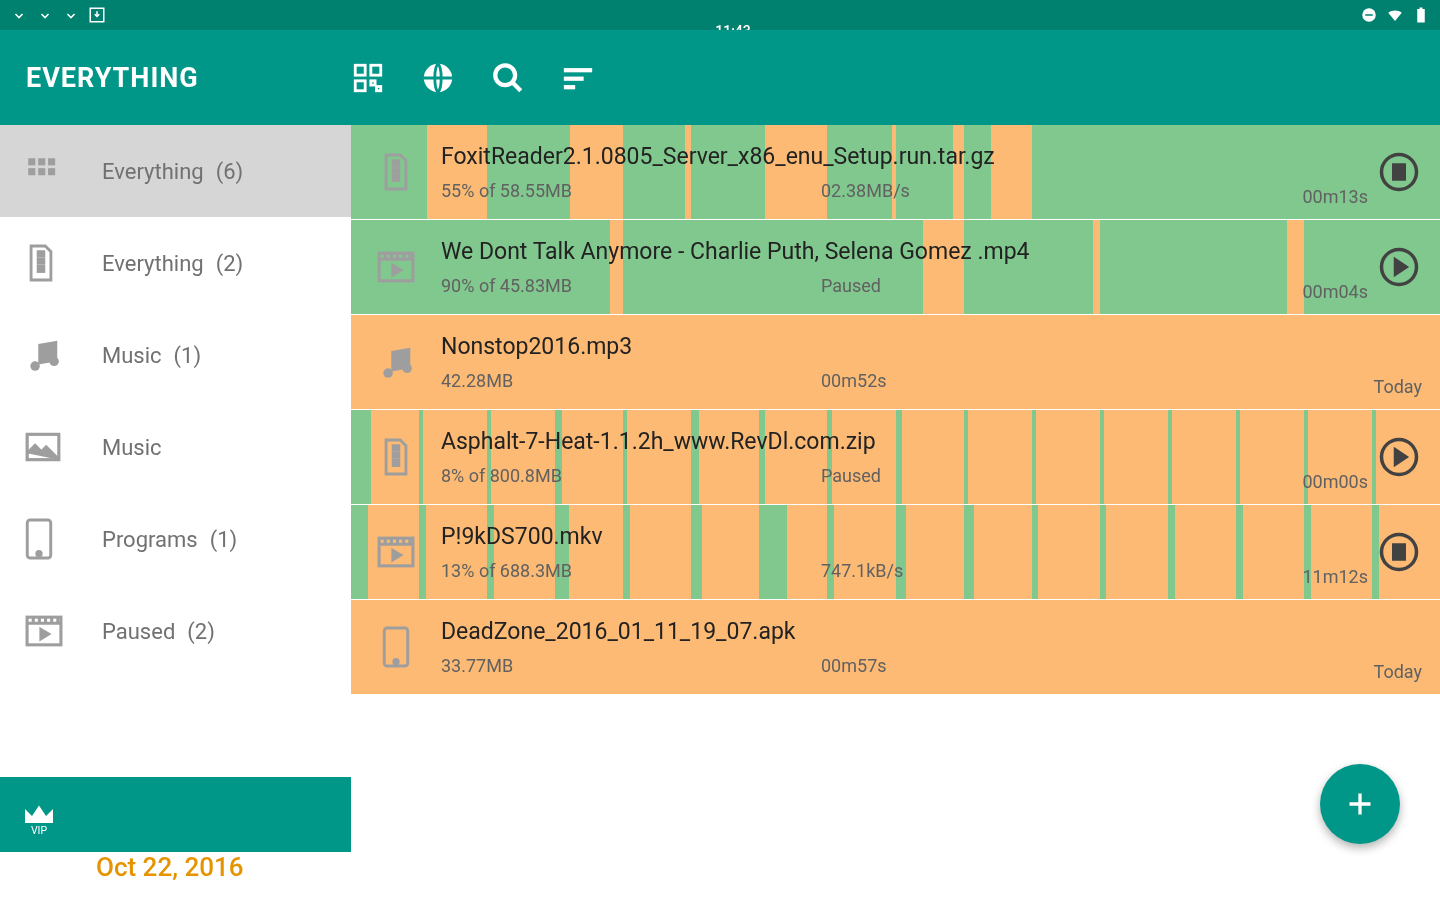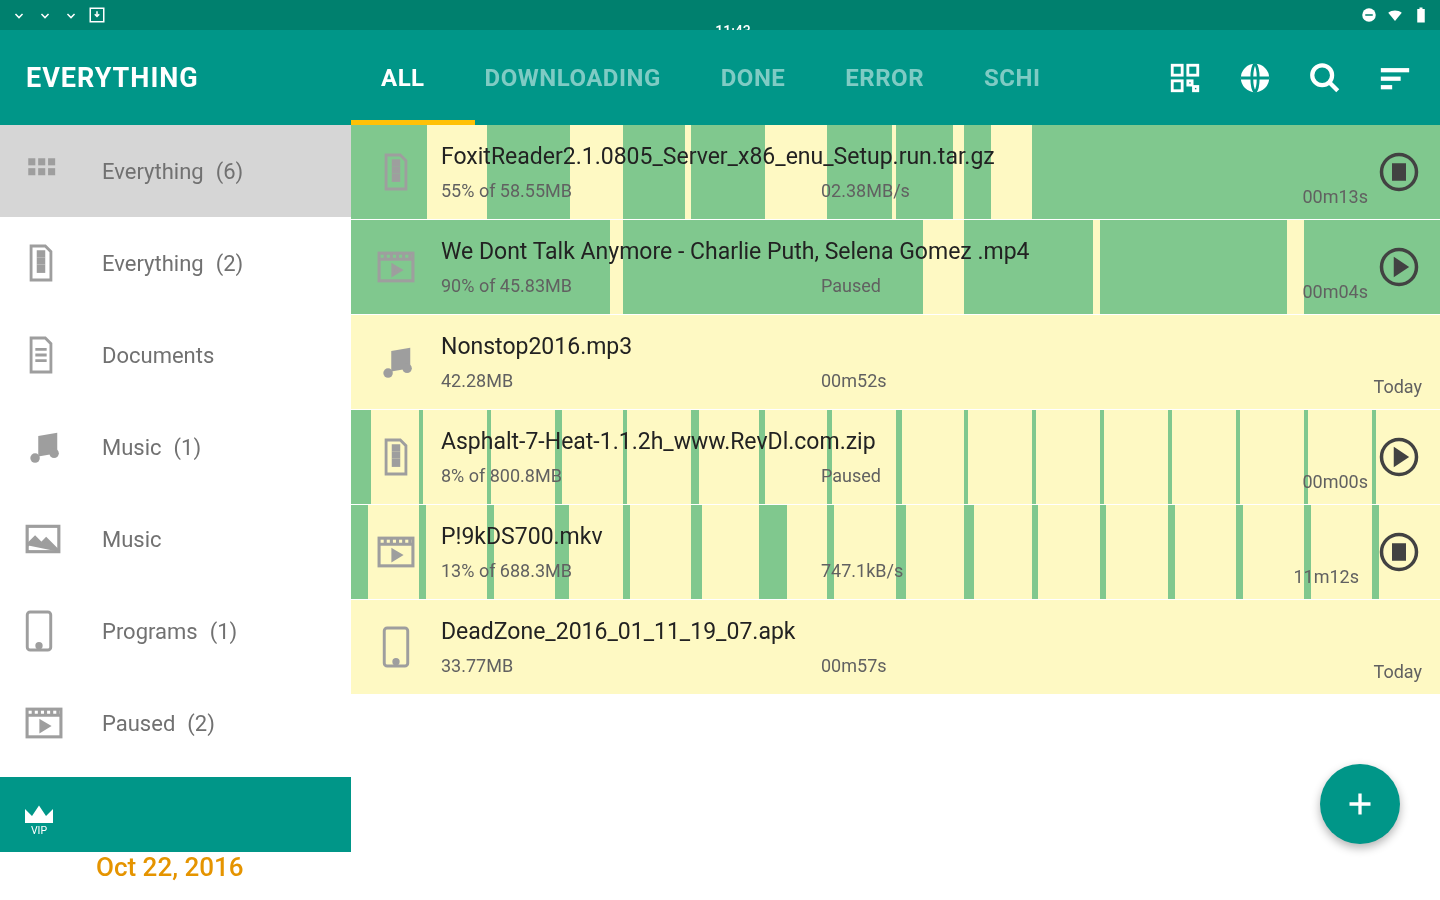--- a/index.html
+++ b/index.html
@@ -104,21 +104,21 @@
   background: #ffc107;
 }
 .toolbar-icons { display: flex; gap: 36px; align-items: center; }
 .toolbar-icon { width: 34px; height: 34px; color: #fff; cursor: pointer; }
 
 .download-list { flex: 1; overflow: hidden; }
 .download-row {
   height: 94px;
   margin-bottom: 1px;
   position: relative;
-  background: #fef9c3;
+  background: #fdba74;
   display: flex;
   align-items: center;
 }
 .segments { position: absolute; inset: 0; display: flex; }
 .seg { height: 100%; position: relative; }
 .seg-fill { position: absolute; left:0; top:0; height:100%; background:#80c88e; }
 
 .row-content { position: relative; display: flex; align-items: center; width: 100%; height: 100%; }
 .file-icon { width: 90px; display:flex; align-items:center; justify-content:center; color:#9e9e9e; }
 .file-info { flex: 1; padding-right: 120px; }
@@ -223,32 +223,20 @@
               <rect x="10" y="16" width="4" height="4" fill="#9e9e9e"></rect>
             </svg>
           </span>
     <span class="label">
             <span>Everything</span>
     <span>(2)</span>
           </span>
         </div>
         <div class="sidebar-item">
           <span class="icon-wrap">
-            <svg width="34" height="40" viewBox="0 0 24 28" fill="none" stroke="#9e9e9e" stroke-width="2">
-              <path d="M5 2h10l4 4v20H5z"></path>
-              <path d="M8 10h8M8 14h8M8 18h8"></path>
-            </svg>
-          </span>
-    <span class="label">
-            <span>Documents</span>
-    <span></span>
-          </span>
-        </div>
-        <div class="sidebar-item">
-          <span class="icon-wrap">
             <svg width="38" height="38" viewBox="0 0 24 24" fill="#9e9e9e">
               <path d="M9 18V5l12-2v13"></path>
               <circle cx="7" cy="19" r="3"></circle>
               <circle cx="19" cy="16" r="3"></circle>
             </svg>
           </span>
     <span class="label">
             <span>Music</span>
     <span>(1)</span>
           </span>
@@ -297,28 +285,20 @@
             <path d="M4 8l4 4 4-6 4 6 4-4v8H4z"></path>
             <text x="12" y="22" font-size="6" text-anchor="middle" fill="#fff">VIP</text>
           </svg>
       </div>
     </div>
     <div class="vip-date">Oct 22, 2016</div>
   </div>
 
   <div class="main">
     <div class="toolbar">
-      <div class="tabs" id="tabs">
-        <div class="tab-indicator"></div>
-      <div class="tab active">ALL</div>
-          <div class="tab">DOWNLOADING</div>
-          <div class="tab">DONE</div>
-          <div class="tab">ERROR</div>
-          <div class="tab">SCHI</div>
-        </div>
       <div class="toolbar-icons">
         <span class="toolbar-icon"><svg viewBox="0 0 24 24" fill="none" stroke="#fff" stroke-width="2">
               <rect x="3" y="3" width="7" height="7"></rect>
               <rect x="14" y="3" width="7" height="7"></rect>
               <rect x="3" y="14" width="7" height="7"></rect>
               <rect x="14" y="14" width="3" height="3"></rect>
               <rect x="18" y="18" width="3" height="3"></rect>
             </svg></span>
         <span class="toolbar-icon"><svg viewBox="0 0 24 24" fill="#fff">
               <circle cx="12" cy="12" r="10"></circle>
@@ -658,21 +638,21 @@
       </div>
       <div class="row-right">
               <div class="row-action">
                 <svg width="42" height="42" viewBox="0 0 24 24" fill="none" stroke="#424242" stroke-width="2">
                   <circle cx="12" cy="12" r="10"></circle>
                   <rect x="9" y="8" width="2" height="8" fill="#424242"></rect>
                   <rect x="13" y="8" width="2" height="8" fill="#424242"></rect>
                 </svg>
               </div>
             </div>
-      <div class="row-time" style="right:81px;">11m12s</div>
+      <div class="row-time" style="right:72px;">11m12s</div>
     </div>
         </div>
         <div class="download-row">
     <div class="row-content">
       <div class="file-icon">
               <svg width="30" height="44" viewBox="0 0 20 30" fill="none" stroke="#9e9e9e" stroke-width="2">
                 <rect x="2" y="2" width="16" height="26" rx="2"></rect>
                 <circle cx="10" cy="25" r="1.5" fill="#9e9e9e"></circle>
               </svg>
             </div>

